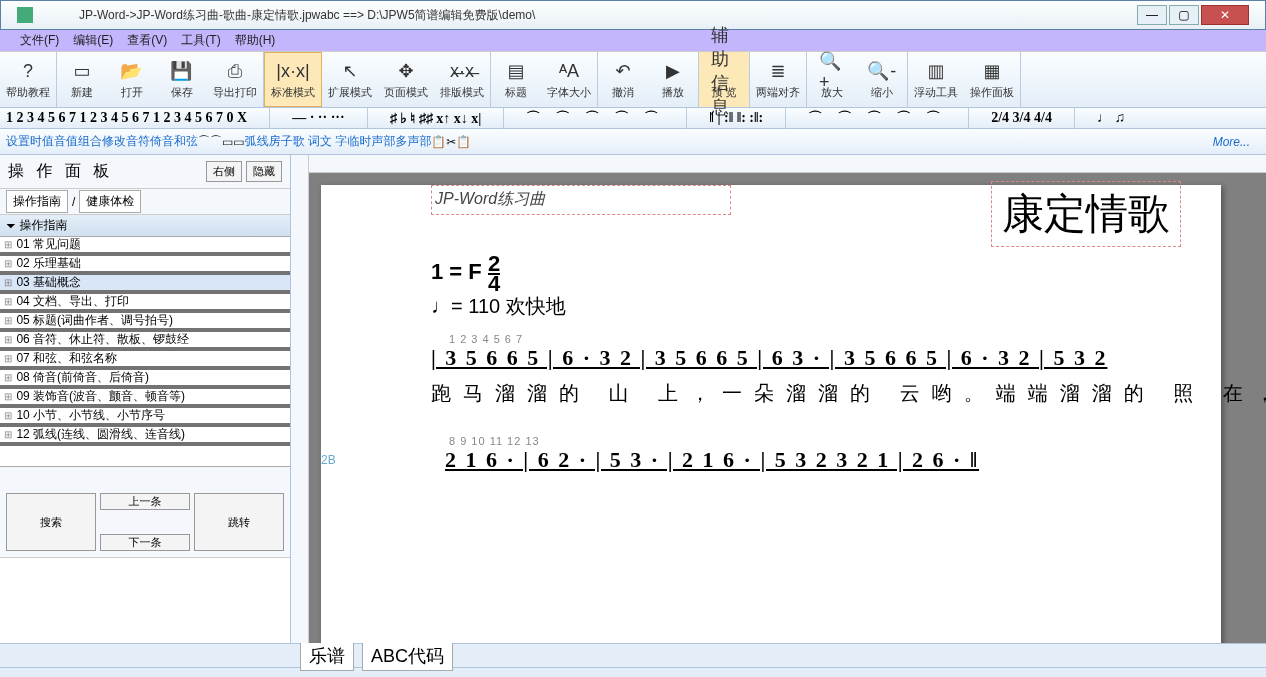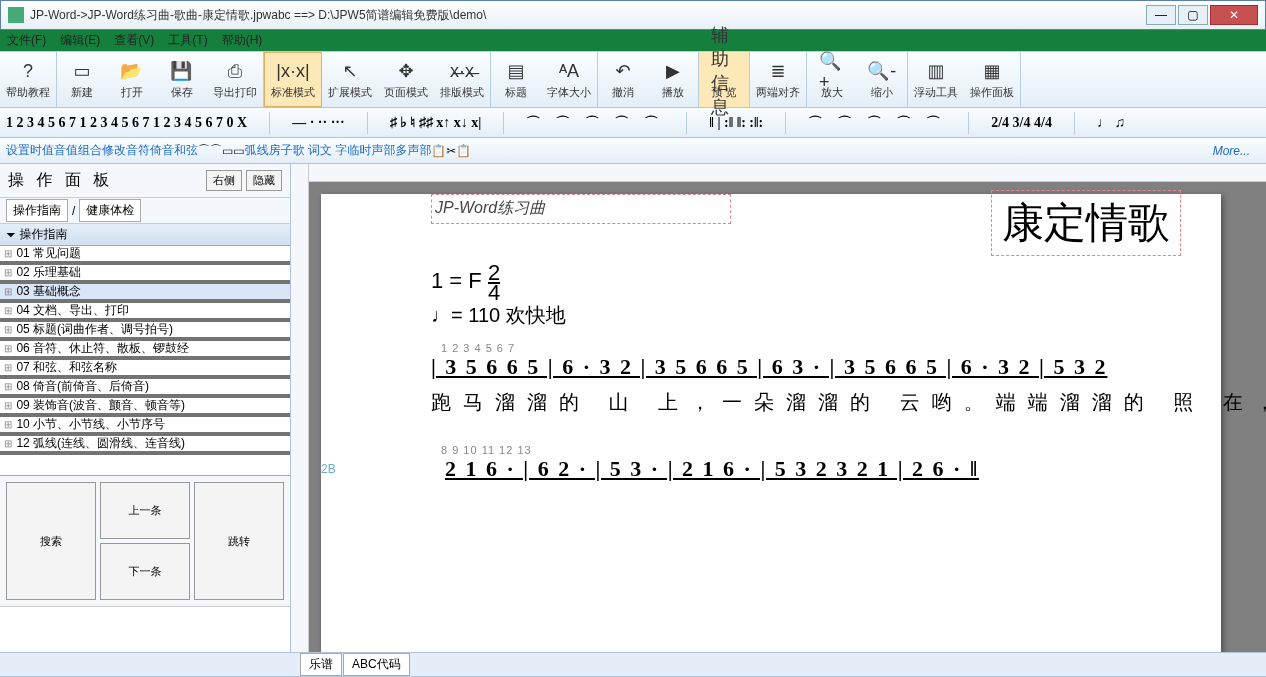--- a/index.html
+++ b/index.html
@@ -1,73 +1,73 @@
 <!DOCTYPE html>
 <html><head>
 <meta charset="utf-8">
 <style>
 * { box-sizing: border-box; margin: 0; padding: 0; font-family: "Microsoft YaHei", "SimSun", sans-serif; }
 body { width: 1266px; height: 677px; background: #fff; overflow: hidden; font-size: 12px; }
 
-.titlebar { height: 30px; background: linear-gradient(#fdfefe,#e8f0f7); border: 1px solid #5a7fa8; display: flex; align-items: center; padding: 0 7px; }
+.titlebar { height: 30px; background: linear-gradient(#fdfefe,#e8f0f7); border: 1px solid #5a7fa8; display: flex; align-items: center; padding: 0 16px; gap: 40px; }
 .titlebar .app-icon { width: 16px; height: 16px; background: #4a7; margin-right: 6px; }
 .titlebar .title { flex: 1; color: #333; font-size: 12px; }
 .win-btns { display: flex; }
 .win-btn { width: 30px; height: 20px; display: flex; align-items: center; justify-content: center; border: 1px solid #8aa; margin-left: 2px; background: #e8f0f7; font-size: 12px; }
 .win-close { width: 48px; background: #c75050; color: #fff; border-color: #a03030; }
 
-.menubar { height: 22px; background: #15803d; border-bottom: 1px solid #ccc; display: flex; align-items: center; padding: 0 7px; gap: 14px; }
+.menubar { height: 22px; background: #c4b5fd; border-bottom: 1px solid #ccc; display: flex; align-items: center; padding: 0 20px; gap: 14px; }
 .menubar span { font-size: 12px; color: #222; }
 
 .toolbar1 { height: 56px; background: linear-gradient(#fafdff,#e4eef8); border-bottom: 1px solid #b0c4de; display: flex; align-items: stretch; }
 .tb-group { border-right: 1px solid #b8cde0; display: flex; }
 .tb-btn { min-width: 50px; padding: 3px 6px; display: flex; flex-direction: column; align-items: center; justify-content: center; gap: 2px; font-size: 11px; color: #333; }
 .tb-btn .ico { width: 26px; height: 24px; display: flex; align-items: center; justify-content: center; font-size: 18px; }
 .tb-btn.sel { background: #fde9b8; border: 1px solid #e0b060; }
 .tb-btn.preview { background: #fde9b8; }
 
-.toolbar2 { height: 30px; background: linear-gradient(#fafdff,#e4eef8); border-bottom: 1px solid #b0c4de; display: flex; align-items: center; padding: 0 6px; font-size: 14px; gap: 18px; }
+.toolbar2 { height: 21px; background: linear-gradient(#fafdff,#e4eef8); border-bottom: 1px solid #b0c4de; display: flex; align-items: center; padding: 0 6px; font-size: 14px; gap: 18px; }
 .toolbar2 .sep { width:1px; height: 22px; background:#b8cde0; margin:0 4px; }
 .toolbar2 .sym { font-family: "Times New Roman", serif; font-weight: bold; }
 
 .toolbar3 { height: 26px; background: linear-gradient(#fafdff,#e4eef8); border-bottom: 1px solid #b0c4de; display: flex; align-items: center; padding: 0 6px; font-size: 12px; }
 .toolbar3 .blue { color: #1a6bcc; }
 .toolbar3 .more { color: #1a6bcc; font-style: italic; margin-left: auto; margin-right: 10px; }
 
 .main { display: flex; height: 488px; }
 .panel { width: 291px; border-right: 1px solid #b0c4de; background: #f4f8fc; display: flex; flex-direction: column; }
 .panel-header { height: 34px; display: flex; align-items: center; padding: 0 8px; border-bottom: 1px solid #ccc; }
 .panel-header .ptitle { font-size: 16px; flex: 1; letter-spacing: 4px; }
 .panel-header button { font-size: 11px; padding: 2px 6px; margin-left: 4px; background:#f4f4f4; border:1px solid #999; }
 .panel-tabs { height: 26px; display: flex; align-items: center; padding: 0 6px; gap: 4px; font-size: 12px; border-bottom: 1px solid #ccc; }
 .panel-tabs .tab { background: #fff; border: 1px solid #aaa; padding: 2px 6px; }
 .panel-section { height: 22px; background: linear-gradient(#e4eef8,#d0e0f0); border-bottom: 1px solid #aaa; display:flex; align-items:center; padding:0 6px; font-size:12px; }
 .tree { flex:0 0 auto; overflow:auto; border-bottom:1px solid #aaa; background:#fff; height: 230px; }
 .tree-item { height:19px; display:flex; align-items:center; padding:0 4px; font-size:12px; border-bottom:4px solid #737373; }
 .tree-item::before { content:"⊞"; color:#888; margin-right:4px; font-size:10px; }
 .tree-item.sel { background:#d8e6f8; }
 .panel-nav { padding:6px; display:grid; grid-template-columns:1fr 1fr 1fr; gap:4px; }
-.panel-nav button { font-size:11px; padding:20px; background:#f4f4f4; border:1px solid #999; }
+.panel-nav button { font-size:11px; padding:0; background:#f4f4f4; border:1px solid #999;margin-top:20px; }
 .panel-empty { flex:1; background:#fff; border-top:1px solid #ccc; }
 
 .canvas-area { flex:1; background:#808080; position:relative; overflow:hidden; }
 .page { position:absolute; left:30px; top:30px; width:900px; height:560px; background:#fff; box-shadow:2px 2px 6px rgba(0,0,0,.4); padding:30px 40px; font-family:"SimSun","KaiTi",serif; }
 .page .subtitle-box { position:absolute; left:110px; top:0px; width:300px; height:30px; border:1px dashed #d88; }
 .page .subtitle { font-style:italic; font-size:16px; color:#444; position:absolute; left:114px; top:4px; }
 .page .title-box { position:absolute; right:40px; top:-4px; border:1px dashed #d88; padding:4px 10px; }
 .page .big-title { font-size:42px; font-family:"KaiTi","SimSun",serif; }
-.page .key { position:absolute; left:110px; top:70px; font-size:22px; font-weight:normal; }
+.page .key { position:absolute; left:110px; top:70px; font-size:22px; font-weight:bold; }
 .page .tempo { position:absolute; left:110px; top:108px; font-size:20px; }
 .notes-row { position:absolute; left:10px; font-size:22px; font-weight:bold; letter-spacing:2px; text-decoration:underline; white-space:nowrap; font-family:"Times New Roman",serif; }
 .lyrics-row { position:absolute; left:110px; font-size:20px; letter-spacing:12px; white-space:nowrap; }
-.bar-nums { position:absolute; font-size:11px; color:#888; white-space:nowrap; }
+.bar-nums { position:absolute; font-size:11px; color:#888; white-space:nowrap;margin-left:8px; }
 .ruler-v { position:absolute; left:0; top:0; width:18px; height:100%; background:#f4f8fc; border-right:1px solid #ccc; }
 .ruler-h { position:absolute; left:18px; top:0; right:0; height:18px; background:#f4f8fc; border-bottom:1px solid #ccc; }
 
-.bottom-tabs { height:24px; background:#e4eef8; border-top:1px solid #b0c4de; display:flex; align-items:center; padding:0 300px; gap:1px; font-size:12px; }
+.bottom-tabs { height:24px; background:#e4eef8; border-top:1px solid #b0c4de; display:flex; align-items:center; padding:0 300px; gap:8px; font-size:18px; }
 .bottom-tabs .btab { background:#fff; border:1px solid #aaa; padding:2px 8px; }
 
 .statusbar { height:24px; background:#e4eef8; border-top:1px solid #b0c4de; display:flex; align-items:center; padding:0 8px; font-size:11px; gap:24px; color:#333; }
 .statusbar .spacer { flex:1; }
 </style>
 </head>
 <body>
 
 <div class="titlebar">
   <div class="app-icon"></div>

